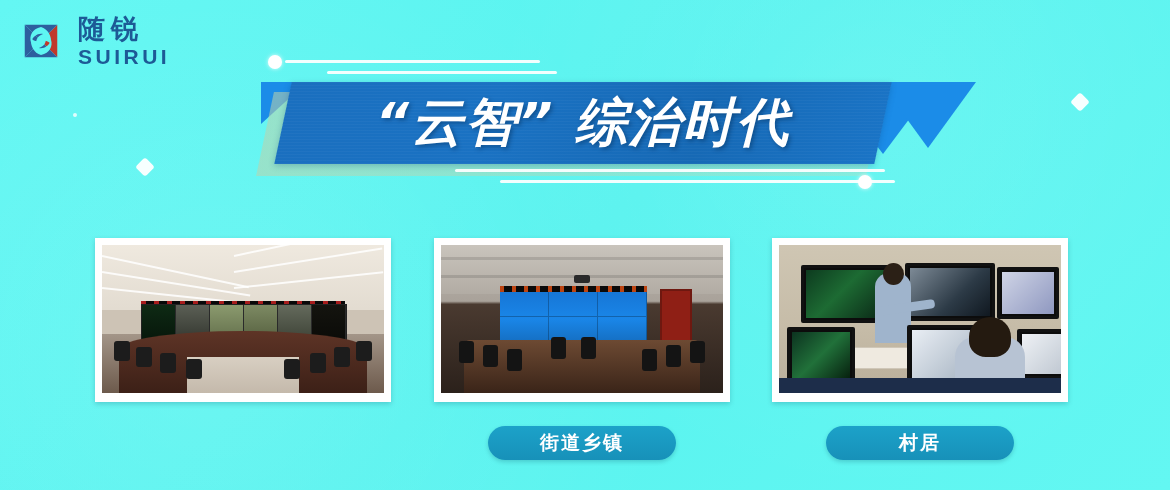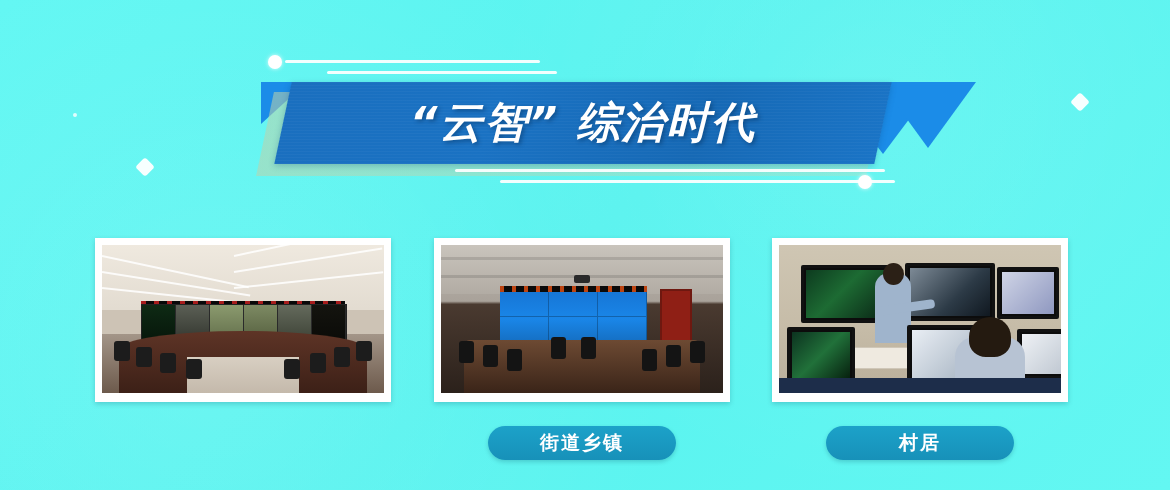--- a/index.html
+++ b/index.html
@@ -57,21 +57,21 @@
     box-shadow:0 2px 6px rgba(0,60,110,0.25);
   }
   .band::after{
     content:"";position:absolute;inset:0;
     background:repeating-linear-gradient(0deg,rgba(255,255,255,0.045) 0 1px,rgba(0,0,0,0) 1px 3px);
     opacity:.7;
   }
   .band-title{
     position:absolute;left:28px;top:30px;width:600px;height:82px;
     display:flex;align-items:center;justify-content:center;
-    color:#ffffff;font-size:43px;font-weight:bold;letter-spacing:2px;
+    color:#ffffff;font-size:52px;font-weight:bold;letter-spacing:2px;
     font-family:"DejaVu Sans","Liberation Sans",sans-serif;
     font-style:italic;
     text-shadow:2px 2px 4px rgba(0,40,80,0.45);
     white-space:nowrap;
     pointer-events:none;
   }
 
   .deco-line{position:absolute;background:rgba(255,255,255,0.92);height:3px;border-radius:2px;}
   .deco-dot{position:absolute;width:14px;height:14px;border-radius:50%;background:#ffffff;
             box-shadow:0 0 4px rgba(255,255,255,0.8);}
@@ -143,20 +143,38 @@
   .p3 .desk{position:absolute;left:0;bottom:0;width:100%;height:16%;
     background:linear-gradient(180deg,#d4cbb9,#bdb29e);}
   .p3 .ledger{position:absolute;left:16%;bottom:16%;width:42%;height:14%;background:#efeae0;
     border:1px solid #cfc7b8;}
 </style>
 </head>
 <body>
 
 <div class="slide">
 
+  <div class="logo">
+    <div class="logo-mark">
+      <svg width="54" height="54" viewBox="0 0 54 54" aria-hidden="true">
+        <g transform="rotate(45 27 27)">
+          <path d="M27 4 L50 27 L27 27 Z" fill="#c0392b"></path>
+          <path d="M50 27 L27 50 L27 27 Z" fill="#2d5f9e"></path>
+          <path d="M27 50 L4 27 L27 27 Z" fill="#2d5f9e"></path>
+          <path d="M4 27 L27 4 L27 27 Z" fill="#2d5f9e"></path>
+        </g>
+        <path d="M27 13 C18 15 15 22 17 28 C19 22 24 19 29 20 C23 22 21 27 23 31 C27 25 34 26 37 30 C38 22 34 15 27 13 Z" fill="#5ef6f2"></path>
+        <path d="M27 41 C36 39 39 32 37 26 C35 32 30 35 25 34 C31 32 33 27 31 23 C27 29 20 28 17 24 C16 32 20 39 27 41 Z" fill="#5ef6f2"></path>
+      </svg>
+    </div>
+    <div class="logo-text">
+      <span class="logo-cn">随锐</span>
+      <span class="logo-en">SUIRUI</span>
+    </div>
+  </div>
 
   <div class="deco-diamond" style="left:138px;top:160px;width:14px;height:14px;"></div>
   <div class="deco-diamond" style="left:1073px;top:95px;width:14px;height:14px;"></div>
   <div class="deco-dot-sm" style="left:73px;top:113px;"></div>
 
   <div class="banner-wrap">
 
     <div class="deco-dot" style="left:13px;top:3px;"></div>
     <div class="deco-line" style="left:30px;top:8px;width:255px;"></div>
     <div class="deco-line" style="left:72px;top:19px;width:230px;"></div>

